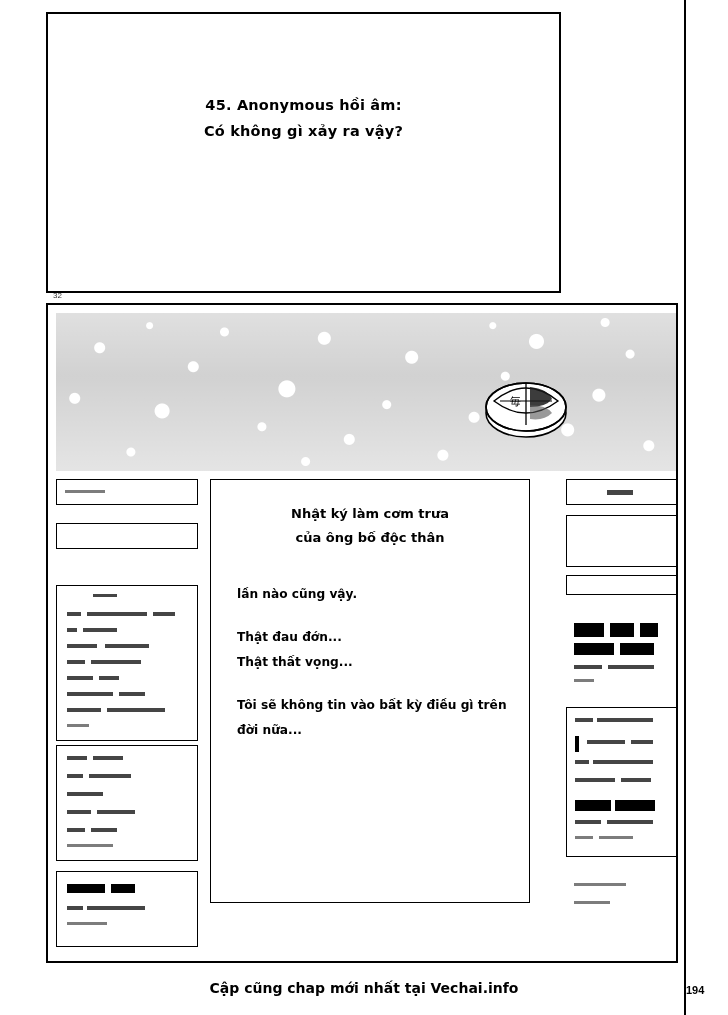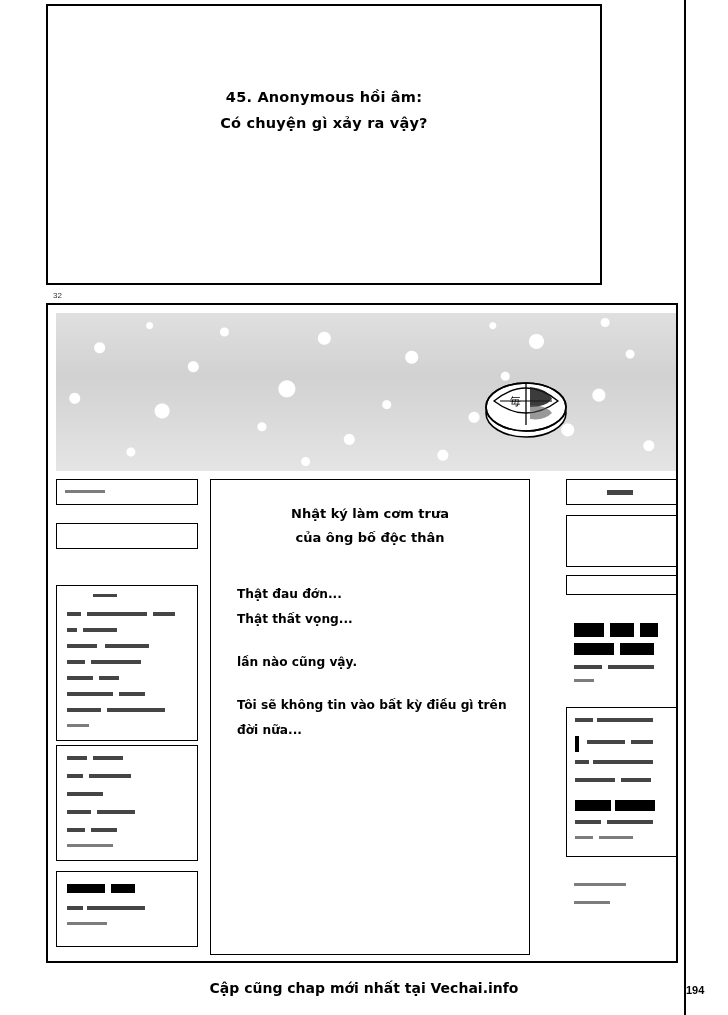--- a/index.html
+++ b/index.html
@@ -23,22 +23,22 @@
     top: 0;
     width: 2px;
     height: 1015px;
     background: #000;
   }
 
   
   .panel-top {
     position: absolute;
     left: 46px;
-    top: 4px;
-    width: 556px;
+    top: 12px;
+    width: 515px;
     height: 281px;
     border: 2px solid #000;
     background: #fff;
     box-sizing: border-box;
   }
   .comment-block {
     position: absolute;
     left: 0;
     right: 0;
     top: 78px;
@@ -138,21 +138,21 @@
     left: 8px;
     top: 174px;
     width: 142px;
     height: 476px;
   }
   .col-center {
     position: absolute;
     left: 162px;
     top: 174px;
     width: 320px;
-    height: 476px;
+    height: 424px;
     border: 1px solid #000;
     background: #fff;
     box-sizing: border-box;
   }
   .col-right {
     position: absolute;
     left: 518px;
     top: 174px;
     width: 114px;
     height: 476px;
@@ -228,21 +228,21 @@
   }
 </style>
 </head>
 <body>
 
 <div class="right-rule"></div>
 
 <div class="panel-top">
   <div class="comment-block">
     <div class="comment-line l1">45. Anonymous hồi âm:</div>
-    <div class="comment-line l3">Có chuyện gì xảy ra vậy?</div>
+    <div class="comment-line l3">Có không gì xảy ra vậy?</div>
   </div>
 </div>
 
 <div class="page-mark">32</div>
 
 <div class="panel-bottom">
 
   <div class="banner">
     <div class="banner-fade"></div>
     <svg class="bento" viewBox="0 0 92 70">
@@ -304,23 +304,23 @@
       <div class="blot" style="left:54px; top:12px; width:24px; height:9px;"></div>
       <div class="scribble" style="left:10px; top:34px; width:16px;"></div>
       <div class="scribble" style="left:30px; top:34px; width:58px;"></div>
       <div class="scribble light" style="left:10px; top:50px; width:40px;"></div>
     </div>
   </div>
 
   <div class="col-center">
     <div class="diary-title"><span>Nhật ký làm cơm trưa</span><br><span>của ông bố độc thân</span></div>
     <div class="diary-body">
+      <p class="diary-para">lần nào cũng vậy.</p>
       <p class="diary-para">Thật đau đớn...
 Thật thất vọng...</p>
-      <p class="diary-para">lần nào cũng vậy.</p>
       <p class="diary-para">Tôi sẽ không tin vào bất kỳ điều gì trên
 đời nữa...</p>
     </div>
   </div>
 
   <div class="col-right">
 
     <div class="box" style="left:0; top:0; width:114px; height:26px;">
       <div class="scribble" style="left:40px; top:10px; width:26px; height:5px;"></div>
     </div>

